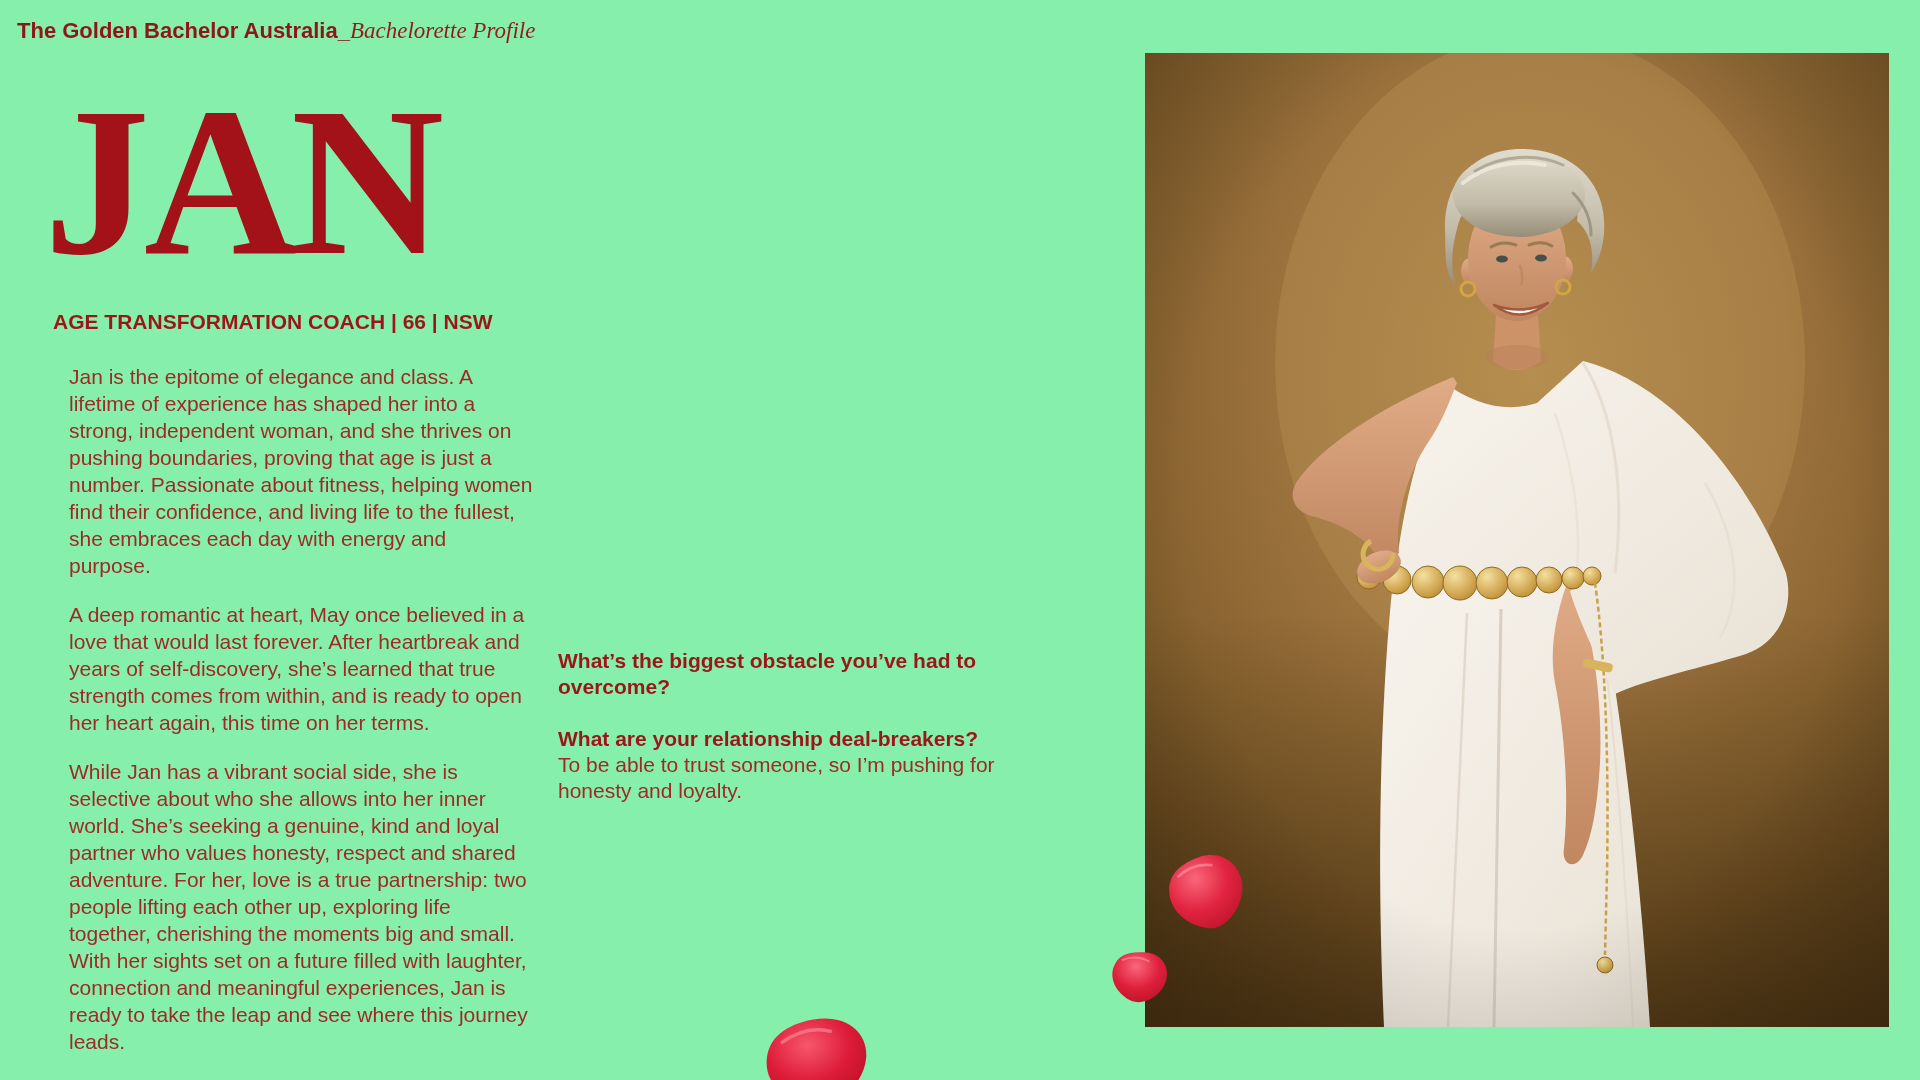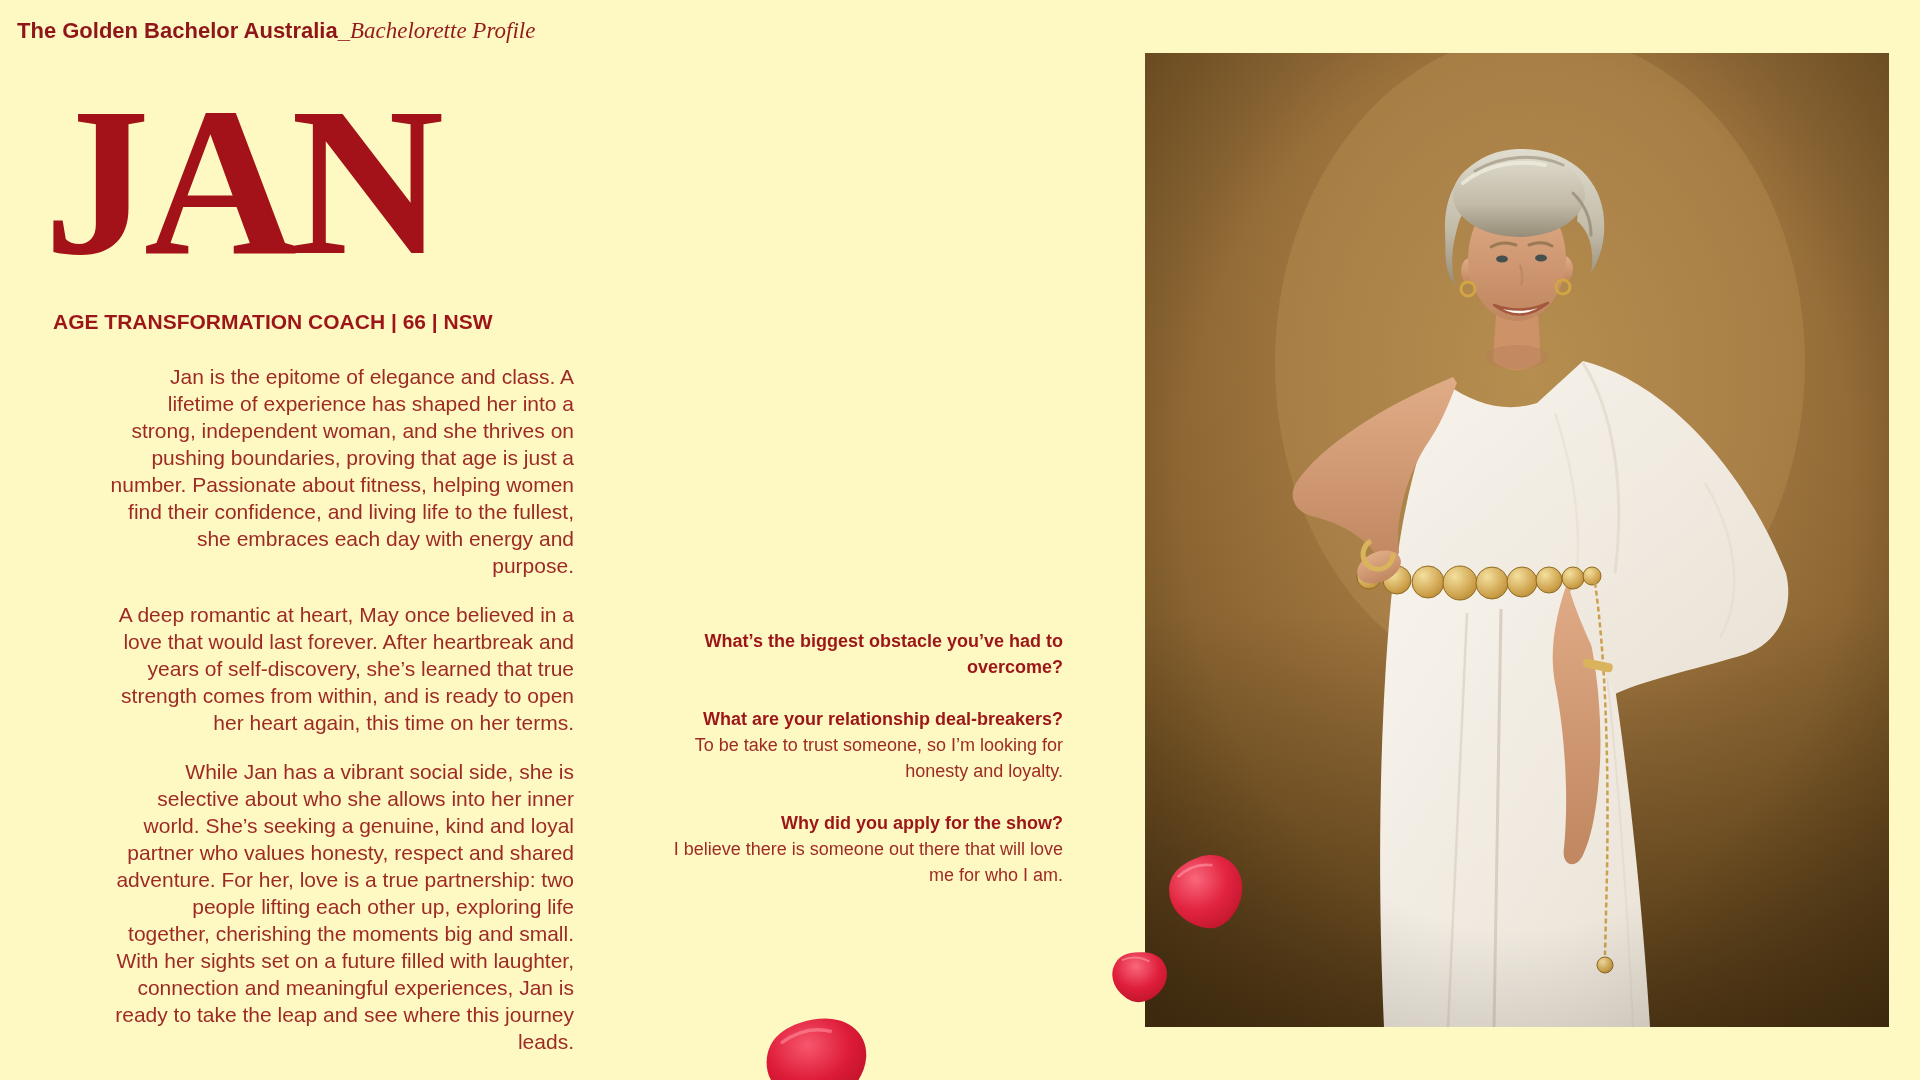--- a/index.html
+++ b/index.html
@@ -1,22 +1,21 @@
 <!DOCTYPE html>
 <html><head>
 <meta charset="utf-8">
 <style>
   html,body{margin:0;padding:0;}
   .page{
     position:relative;
     width:1920px;height:1080px;
-    background:#fef9c3;
+    background:#86efac;
     overflow:hidden;
     font-family:"Liberation Sans", sans-serif;
-    text-align:right;
   }
   .header{
     position:absolute;left:17px;top:18px;
     white-space:nowrap;
   }
   .header .brand{
     font-weight:bold;font-size:22px;color:#8E161B;
     font-family:"Liberation Sans", sans-serif;
   }
   .header .doc-type{
@@ -33,22 +32,22 @@
   .tagline{
     position:absolute;left:53px;top:308px;
     font-size:21px;line-height:28px;font-weight:bold;color:#9C1619;
   }
   .bio-col{
     position:absolute;left:53px;top:363px;width:505px;
     color:#9E2A26;font-size:21px;line-height:27px;margin-left:16px;
   }
   .bio-col p{margin:0 0 22px 0;white-space:pre-line;}
   .qa-col{
-    position:absolute;left:558px;top:628px;width:505px;
-    font-size:18px;line-height:26px;color:#9E2A26;
+    position:absolute;left:558px;top:648px;width:505px;
+    font-size:21px;line-height:26px;color:#9E2A26;
   }
   .qa-block{margin:0 0 26px 0;}
   .qa-question{font-weight:bold;color:#9C1619;white-space:pre-line;}
   .qa-answer{white-space:pre-line;}
   .photo{
     position:absolute;left:1145px;top:53px;width:744px;height:974px;
   }
   .photo svg{display:block;width:100%;height:100%;}
   .petal{position:absolute;}
   .petal svg{display:block;width:100%;height:100%;}
@@ -96,27 +95,22 @@
 leads.</p>
   </div>
 
   <div class="qa-col">
     <div class="qa-block">
       <div class="qa-question">What’s the biggest obstacle you’ve had to
 overcome?</div>
     </div>
     <div class="qa-block">
       <div class="qa-question">What are your relationship deal-breakers?</div>
-      <div class="qa-answer">To be take to trust someone, so I’m looking for
+      <div class="qa-answer">To be able to trust someone, so I’m pushing for
 honesty and loyalty.</div>
-    </div>
-    <div class="qa-block">
-      <div class="qa-question">Why did you apply for the show?</div>
-      <div class="qa-answer">I believe there is someone out there that will love
-me for who I am.</div>
     </div>
   </div>
 
   <div class="photo">
     <svg viewBox="0 0 744 974" preserveAspectRatio="none" aria-hidden="true">
       <defs>
         <radialGradient id="bgGrad" cx="0.52" cy="0.33" r="0.95">
           <stop offset="0" stop-color="#B28A4C"></stop>
           <stop offset="0.35" stop-color="#9C733E"></stop>
           <stop offset="0.35" stop-color="#9C733D"></stop>

